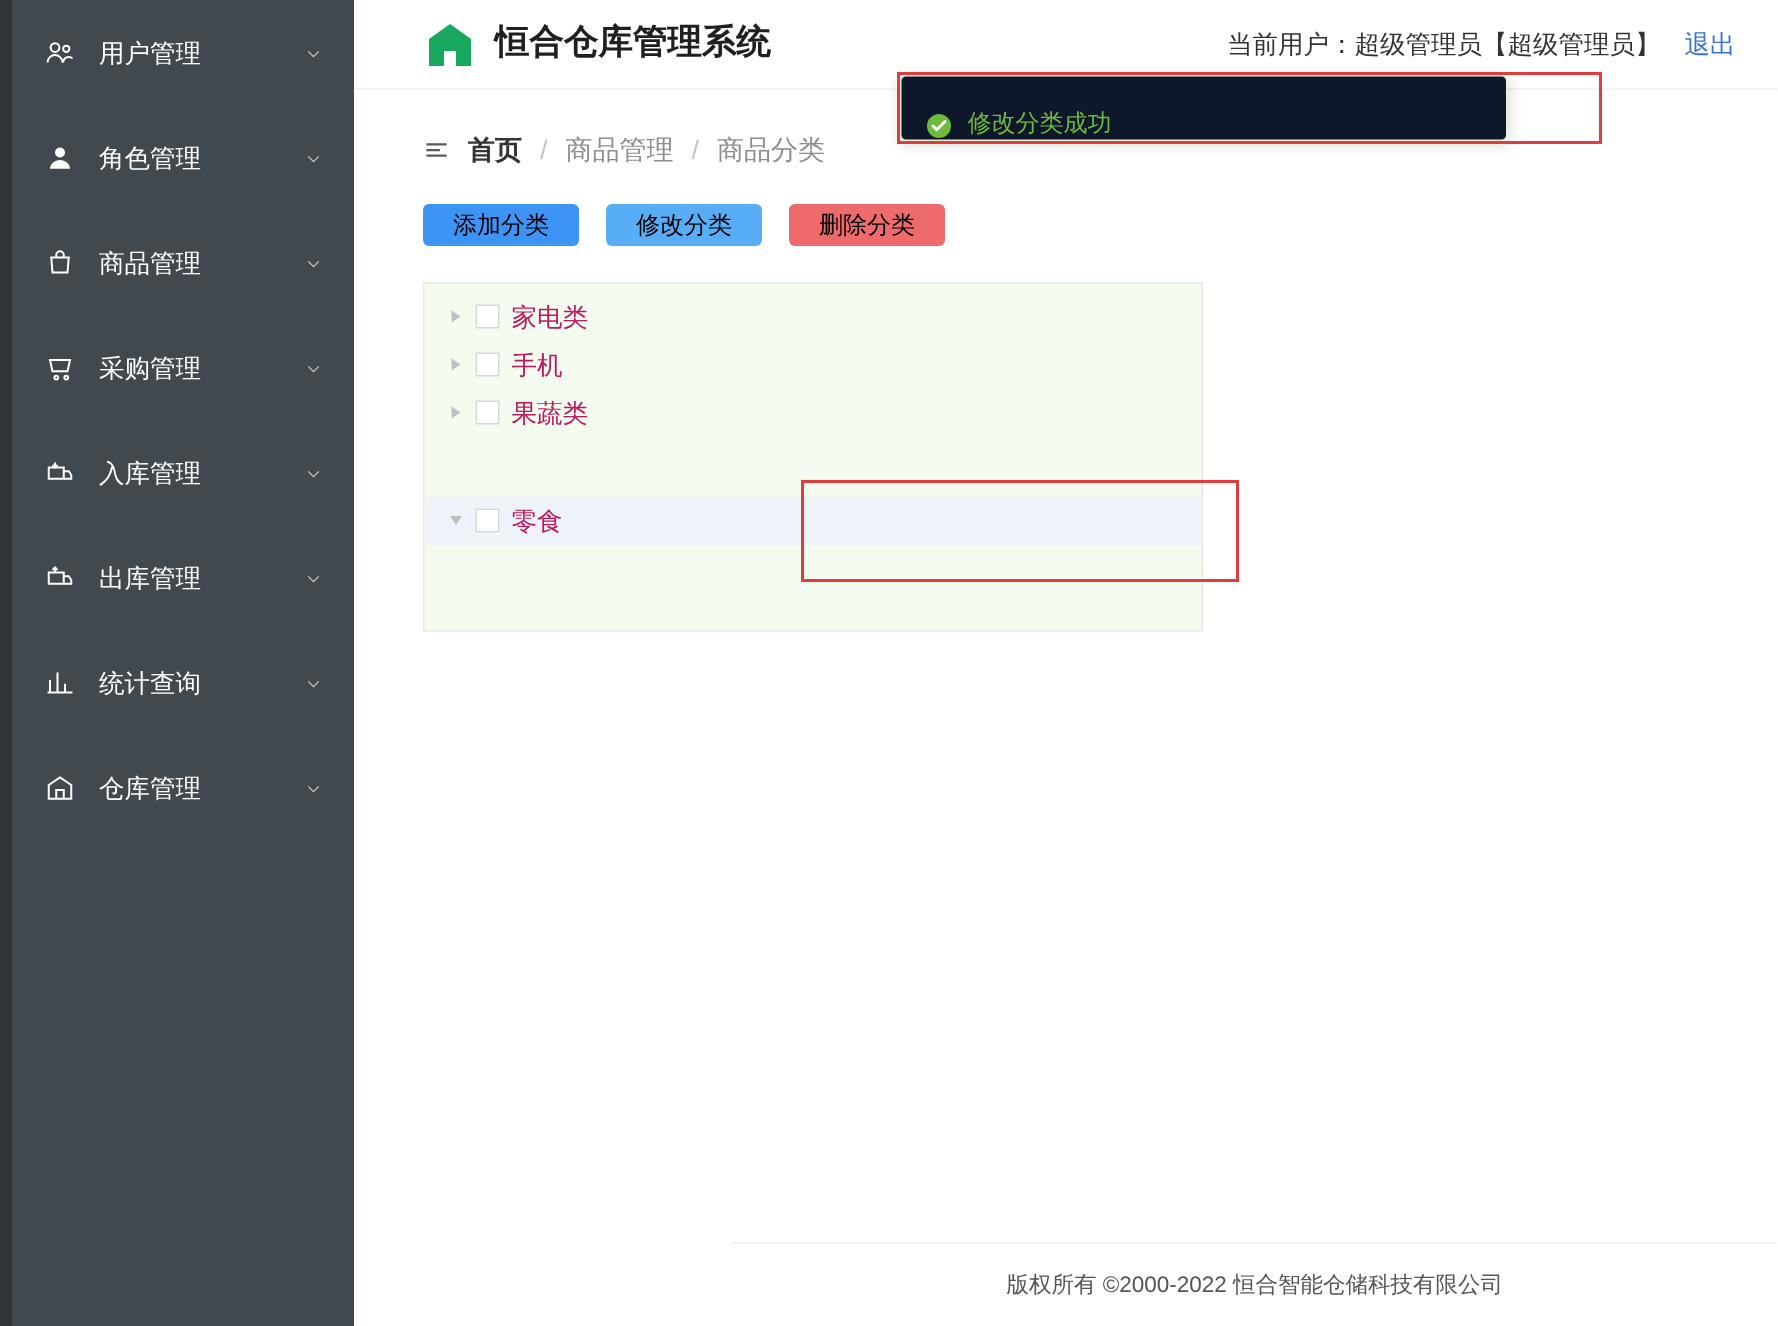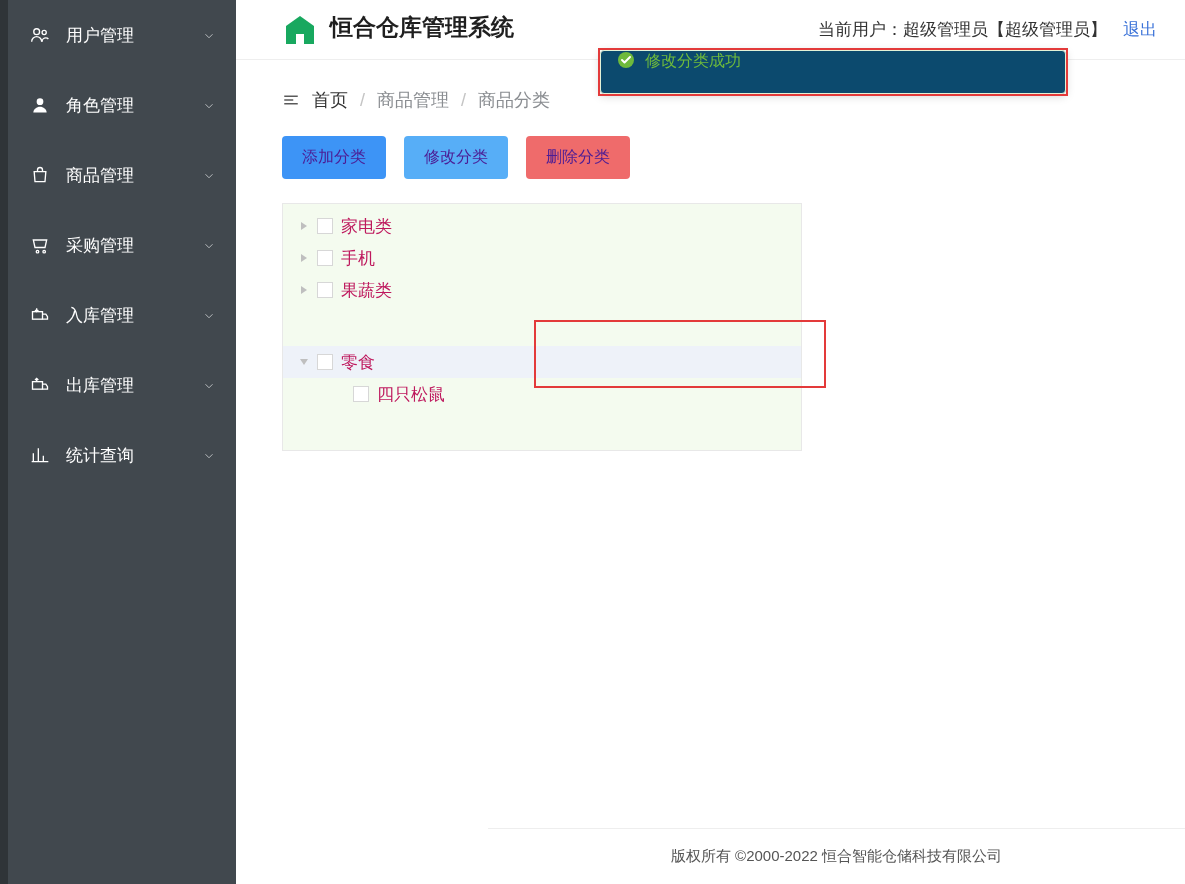--- a/index.html
+++ b/index.html
@@ -27,27 +27,27 @@
   }
   .brand { display: flex; gap: 12px; }
   .brand .logo { width: 36px; height: 36px; }
   .brand .title { font-size: 23px; font-weight: 700; color: #1f1f1f; }
   .header-right { font-size: 17px; color: #333; display: flex; align-items: center; gap: 16px; }
   .logout { color: #3a72d8; cursor: pointer; }
 
   .breadcrumb-row { display: flex; align-items: center; gap: 12px; padding: 28px 46px 18px 46px; font-size: 18px; color: #333; }
   .bc-icon { width: 18px; height: 18px; display: inline-flex; }
   .bc-icon svg { width: 18px; height: 18px; stroke: #5a5a5a; fill: none; stroke-width: 2; }
-  .bc-home { font-weight: 400; color: #333; }
+  .bc-home { font-weight: 700; color: #333; }
   .bc-sep { color: #c4c4c4; }
   .bc-item { color: #8a8d91; }
 
   .actions { display: flex; gap: 18px; padding: 6px 46px 24px 46px; }
   .btn {
-    height: 43px; padding: 0 20px; border: none; border-radius: 4px; color: #4c1d95;
+    height: 28px; padding: 0 20px; border: none; border-radius: 4px; color: #000000;
     font-size: 16px; cursor: pointer; display: inline-flex; align-items: center;
   }
   .btn-primary { background: #3d94f6; }
   .btn-info { background: #57aef7; }
   .btn-danger { background: #ef6b6b; }
 
   .tree-panel {
     margin: 0 0 0 46px; width: 520px; border: 1px solid #e8e8e8; background: #f4fbef; min-height: 233px; padding: 6px 0 40px 0;
   }
   .tree-row {
@@ -56,22 +56,22 @@
   .tree-row.indent { padding-left: 52px; }
   .tree-row.selected { background: #eef2f9; margin-top: 40px; }
   .caret { width: 10px; height: 10px; display: inline-flex; align-items: center; justify-content: center; flex: none; }
   .caret svg { width: 10px; height: 10px; fill: #bfbfbf; }
   .caret.empty { visibility: hidden; }
   .cb { width: 16px; height: 16px; border: 1px solid #d7d7d7; background: #fff; flex: none; }
 
   .highlight-box-1 { position: absolute; border: 2px solid #e33a3a; left: 298px; top: 320px; width: 292px; height: 68px; pointer-events: none; }
 
   .toast {
-    position: absolute; top: 50px; left: 364px; width: 466px; height: 44px;
-    background: #0c4a6e; border: 1px solid #e3f2d7; display: flex; align-items: flex-start; gap: 10px; padding: 0 16px;
+    position: absolute; top: 50px; left: 364px; width: 405px; height: 44px;
+    background: #0f172a; border: 1px solid #e3f2d7; display: flex; align-items: flex-end; gap: 10px; padding: 0 16px;
     border-radius: 4px; box-shadow: 0 2px 10px rgba(0,0,0,0.18);
   }
   .toast-outline { position: absolute; top: 48px; left: 362px; width: 470px; height: 48px; border: 2px solid #e33a3a; pointer-events: none; }
   .toast .tick { width: 18px; height: 18px; }
   .toast .tick svg { width: 18px; height: 18px; }
   .toast .msg { color: #6eba3c; font-size: 16px; }
 
   .footer {
     position: absolute; left: 252px; right: 0; bottom: 0; height: 56px; border-top: 1px solid #eee;
     display: flex; align-items: center; justify-content: center; font-size: 15px; color: #555;
@@ -185,20 +185,34 @@
             <path d="M4 20V10M10 20V4M16 20v-7M22 20H2"></path>
           </svg>
       </span>
       <span>统计查询</span>
     </span>
     <span class="chevron"><svg viewBox="0 0 24 24">
           <polyline points="6 9 12 15 18 9"></polyline>
         </svg></span>
   </div>
 
+  <div class="sidebar-item">
+    <span class="left">
+      <span class="icon">
+        <svg viewBox="0 0 24 24">
+            <path d="M3 10l9-6 9 6v11H3z"></path>
+            <path d="M9 21v-7h6v7"></path>
+          </svg>
+      </span>
+      <span>仓库管理</span>
+    </span>
+    <span class="chevron"><svg viewBox="0 0 24 24">
+          <polyline points="6 9 12 15 18 9"></polyline>
+        </svg></span>
+  </div>
 </div>
 
 <div class="main">
 
   <div class="header">
     <div class="brand">
       <span class="logo">
         <svg viewBox="0 0 36 36">
             <path d="M4 14 L18 4 L32 14 V32 H4 Z" fill="#18a85f"></path>
             <rect x="14" y="22" width="8" height="10" fill="#fff"></rect>
@@ -263,27 +277,20 @@
     </div>
     <div class="tree-row selected">
       <span class="caret">
           <svg viewBox="0 0 10 10">
             <polygon points="1,2 9,2 5,8"></polygon>
           </svg>
         </span>
       <span class="cb"></span>
       <span>零食</span>
     </div>
-    <div class="tree-row indent">
-      <span class="caret empty">
-          <svg viewBox="0 0 10 10"></svg>
-        </span>
-      <span class="cb"></span>
-      <span>四只松鼠</span>
-    </div>
   </div>
 
   <div class="highlight-box-1"></div>
 
   <div class="toast">
     <span class="tick">
       <svg viewBox="0 0 18 18">
           <circle cx="9" cy="9" r="8" fill="#6eba3c"></circle>
           <path d="M5 9l2.5 2.5L13 6" stroke="#fff" stroke-width="2" fill="none" stroke-linecap="round" stroke-linejoin="round"></path>
         </svg>

